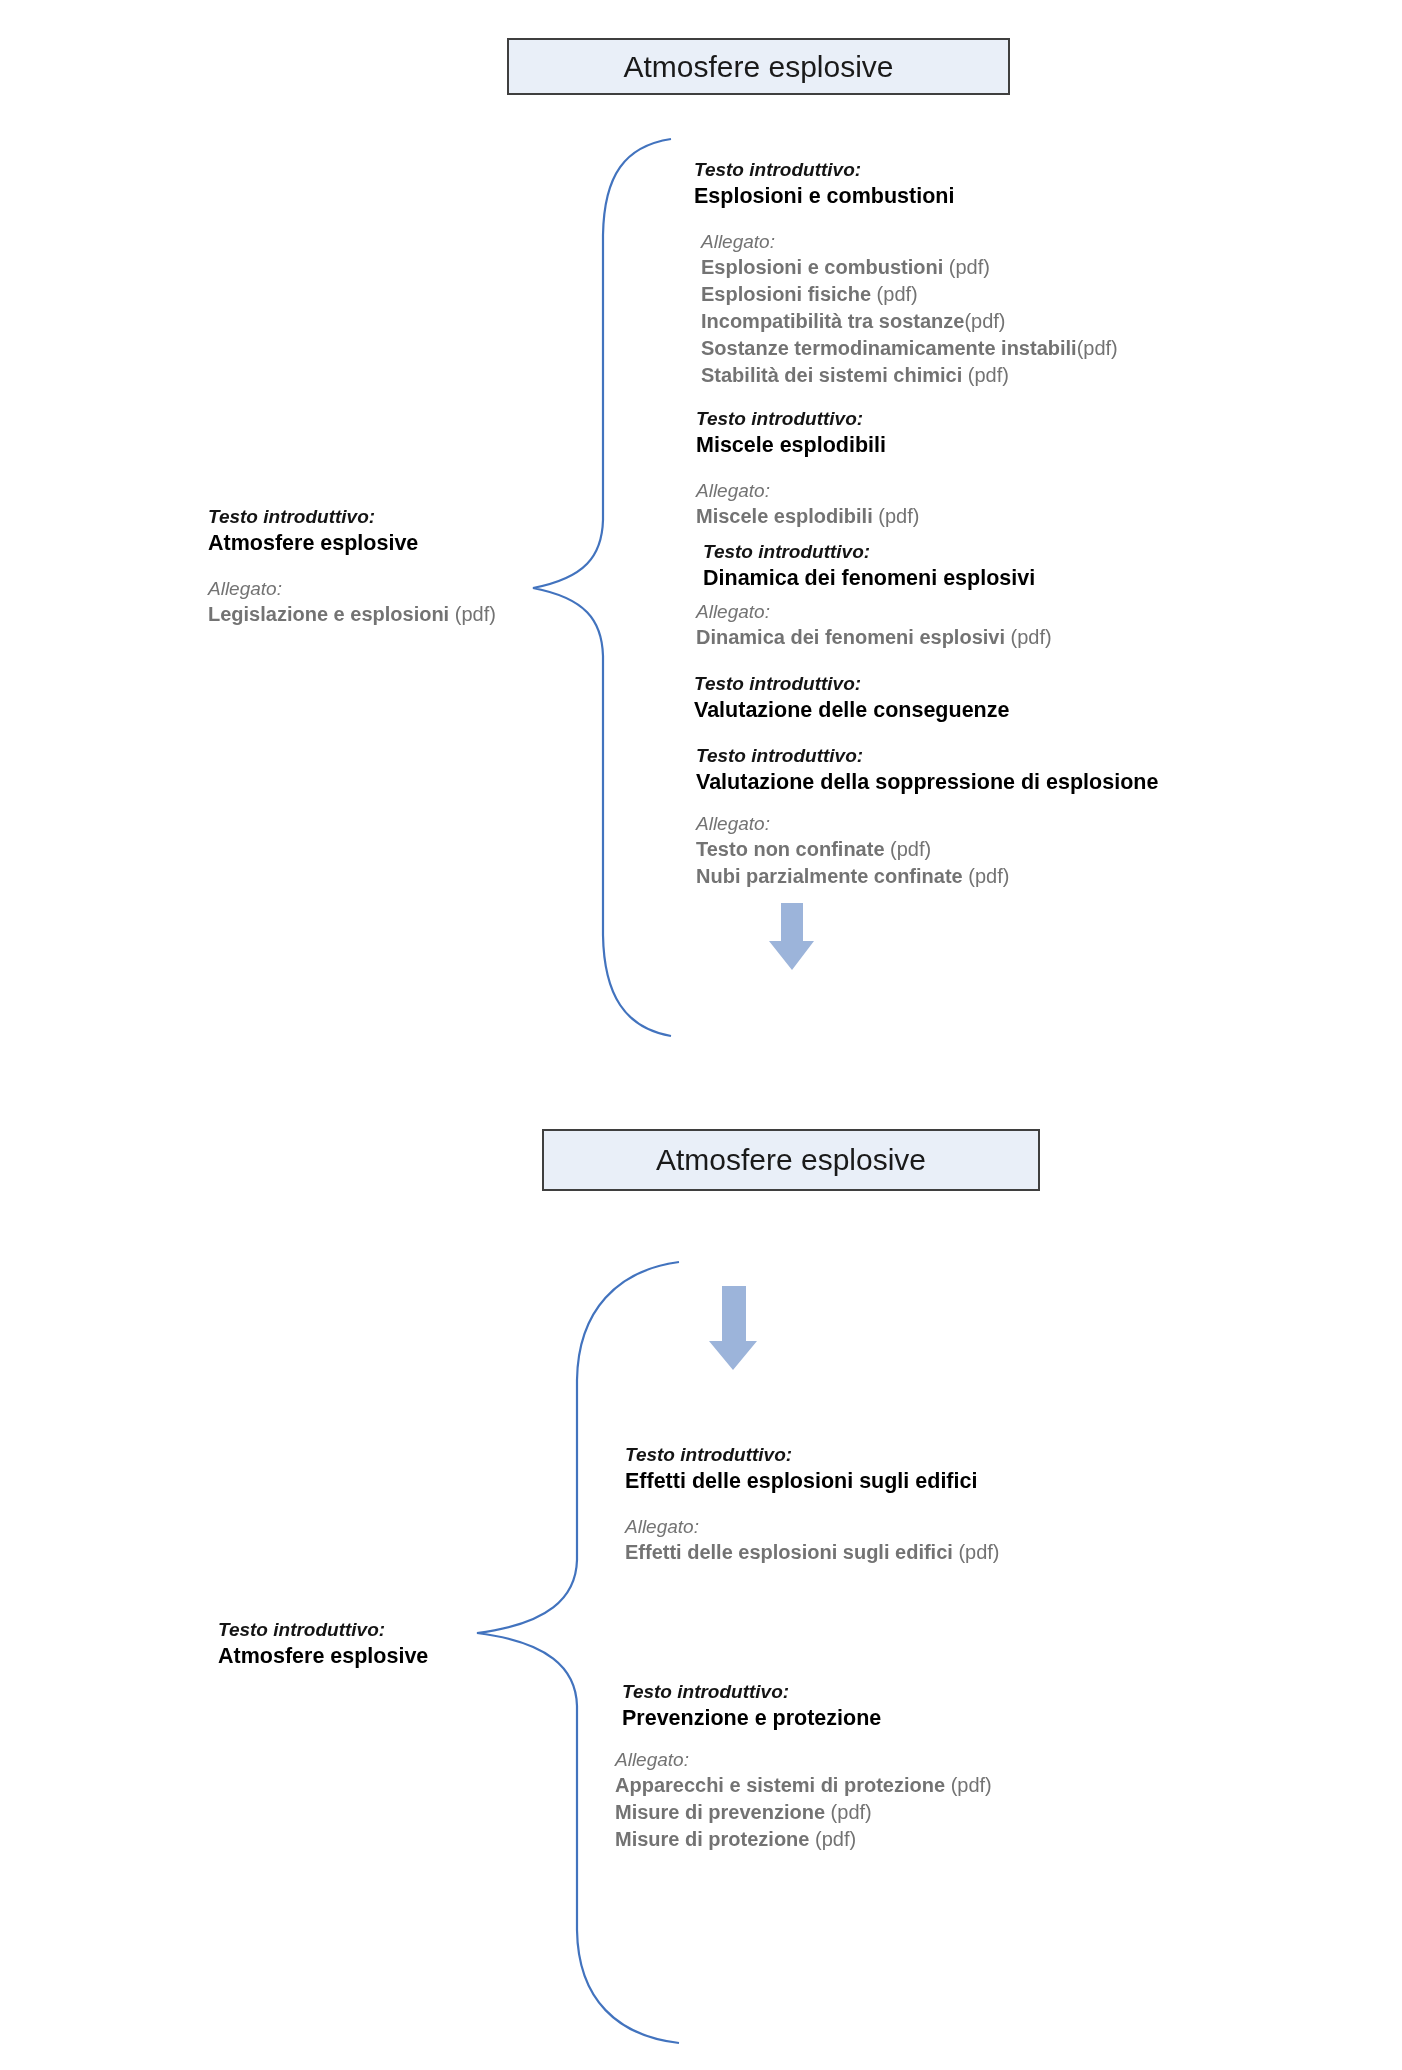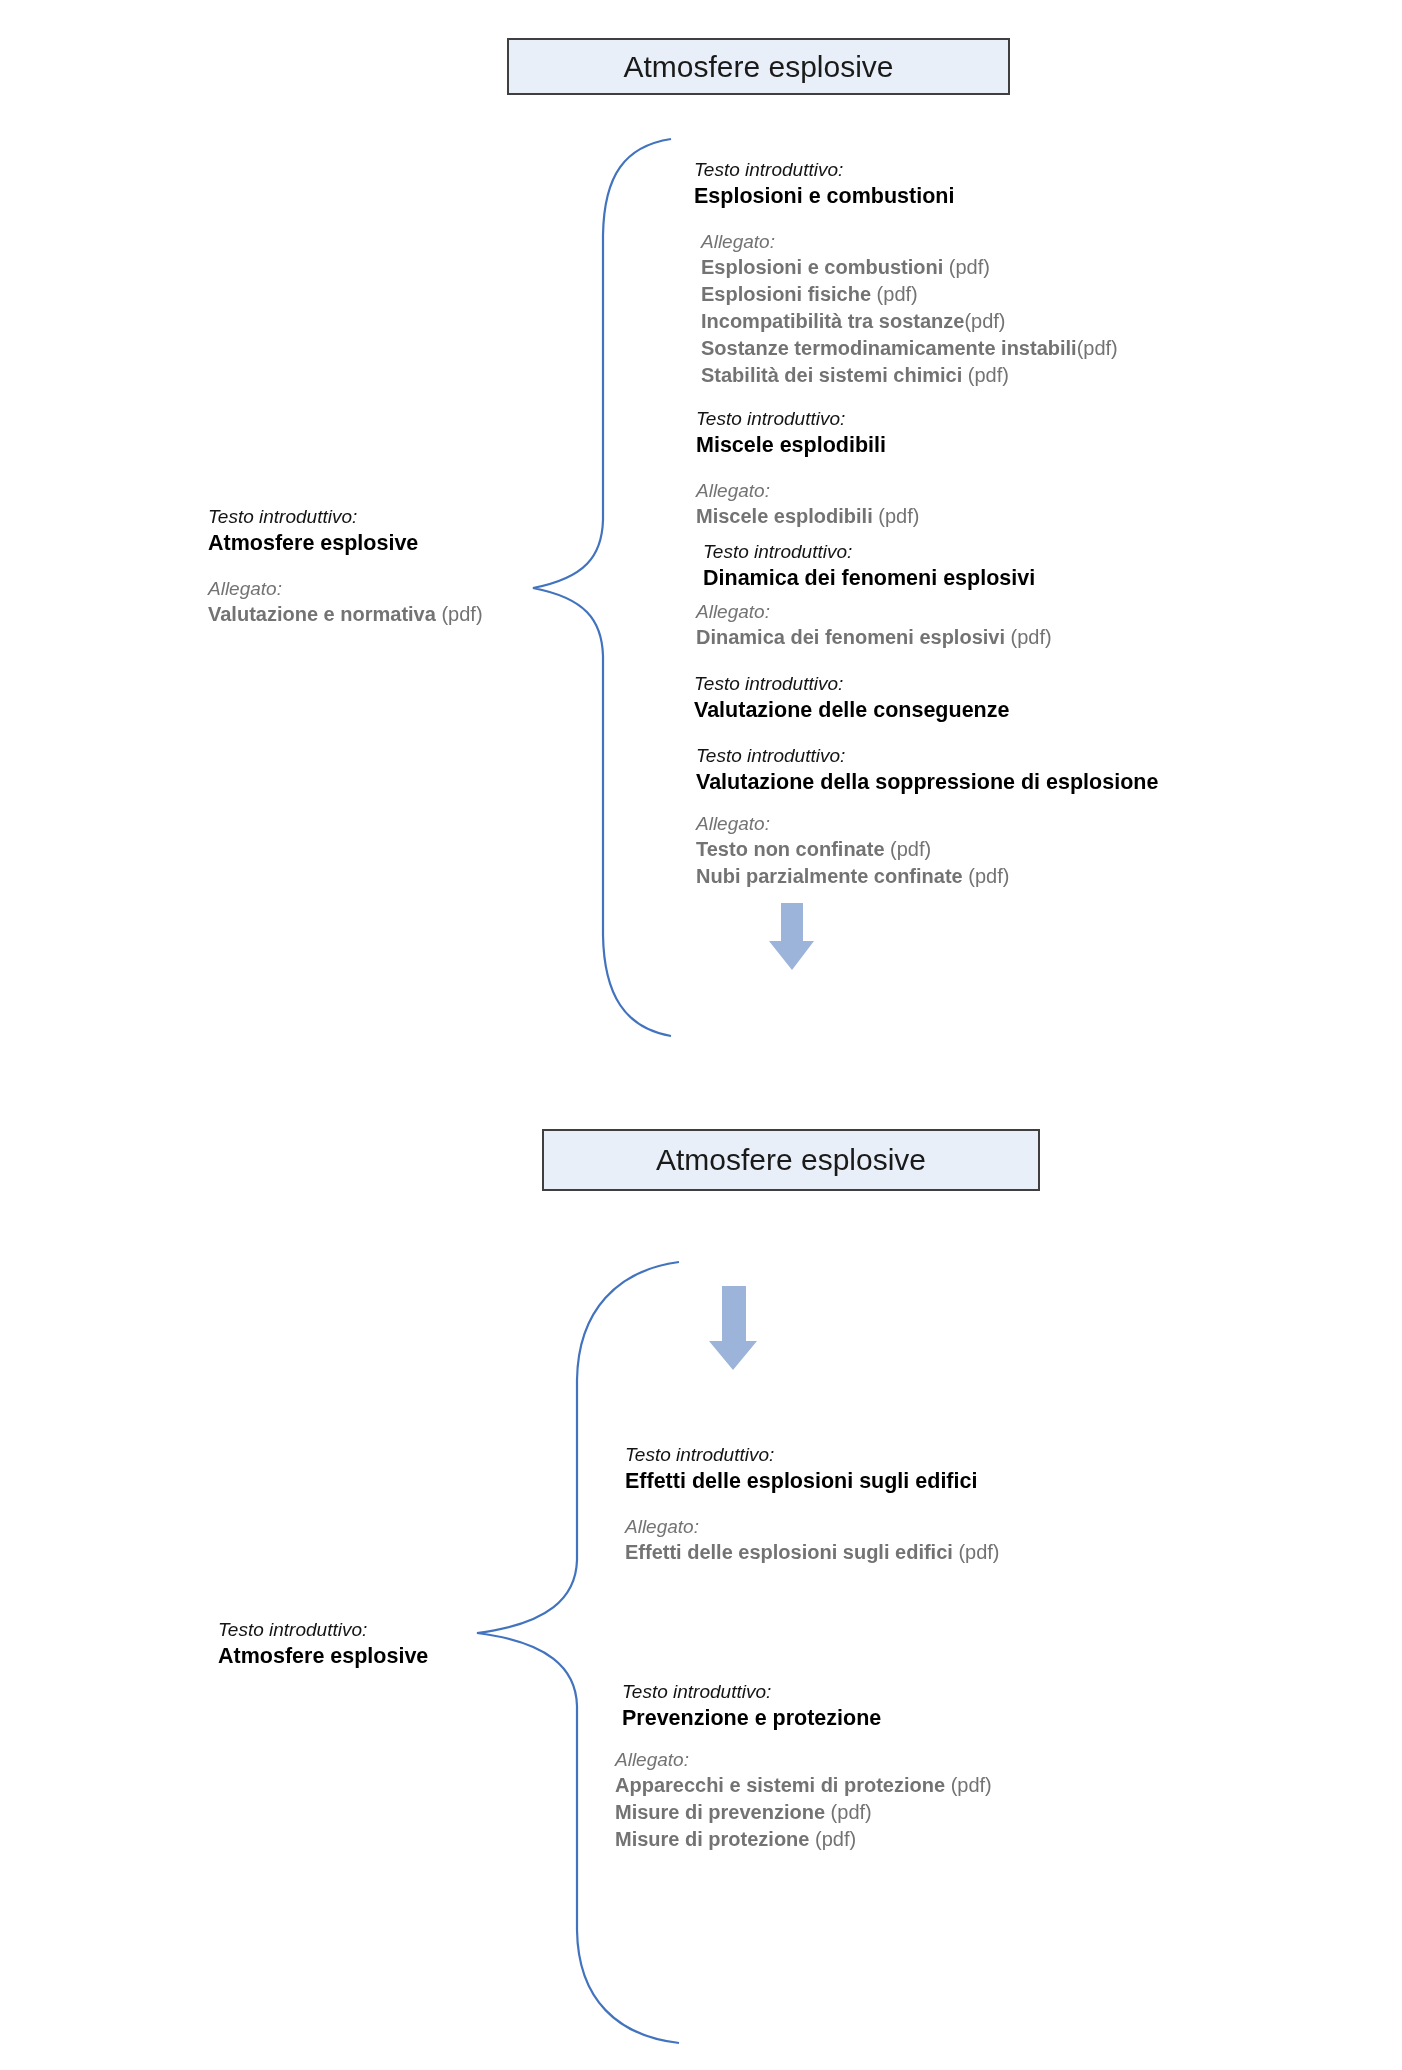--- a/index.html
+++ b/index.html
@@ -21,20 +21,21 @@
     font-size: 30px;
     color: #1a1a1a;
     box-sizing: border-box;
   }
   .intro {
     font-style: italic;
     font-size: 19px;
     line-height: 24px;
     color: #141414;
     white-space: nowrap;
+    font-weight: bold;
   }
   .btitle {
     font-weight: 700;
     font-size: 21.5px;
     line-height: 28px;
     color: #000000;
     white-space: nowrap;
   }
   .alg {
     font-style: italic;
@@ -73,21 +74,21 @@
 
   <div class="abs titlebox" style="left:507px; top:38px; width:503px; height:57px;">
     <span>Atmosfere esplosive</span>
   </div>
 
   <div class="abs" style="left:208px; top:505px;">
     <div class="intro">Testo introduttivo:</div>
     <div class="btitle">Atmosfere esplosive</div>
     <div class="alg">Allegato:</div>
     <div class="att">
-      <span class="n">Valutazione e normativa</span><span class="p"> (pdf)</span>
+      <span class="n">Legislazione e esplosioni</span><span class="p"> (pdf)</span>
     </div>
   </div>
 
   <div class="abs" style="left:694px; top:158px;">
     <div class="intro">Testo introduttivo:</div>
     <div class="btitle">Esplosioni e combustioni</div>
     <div class="alg ind">Allegato:</div>
     <div class="att ind">
       <span class="n">Esplosioni e combustioni</span><span class="p"> (pdf)</span>
     </div>

